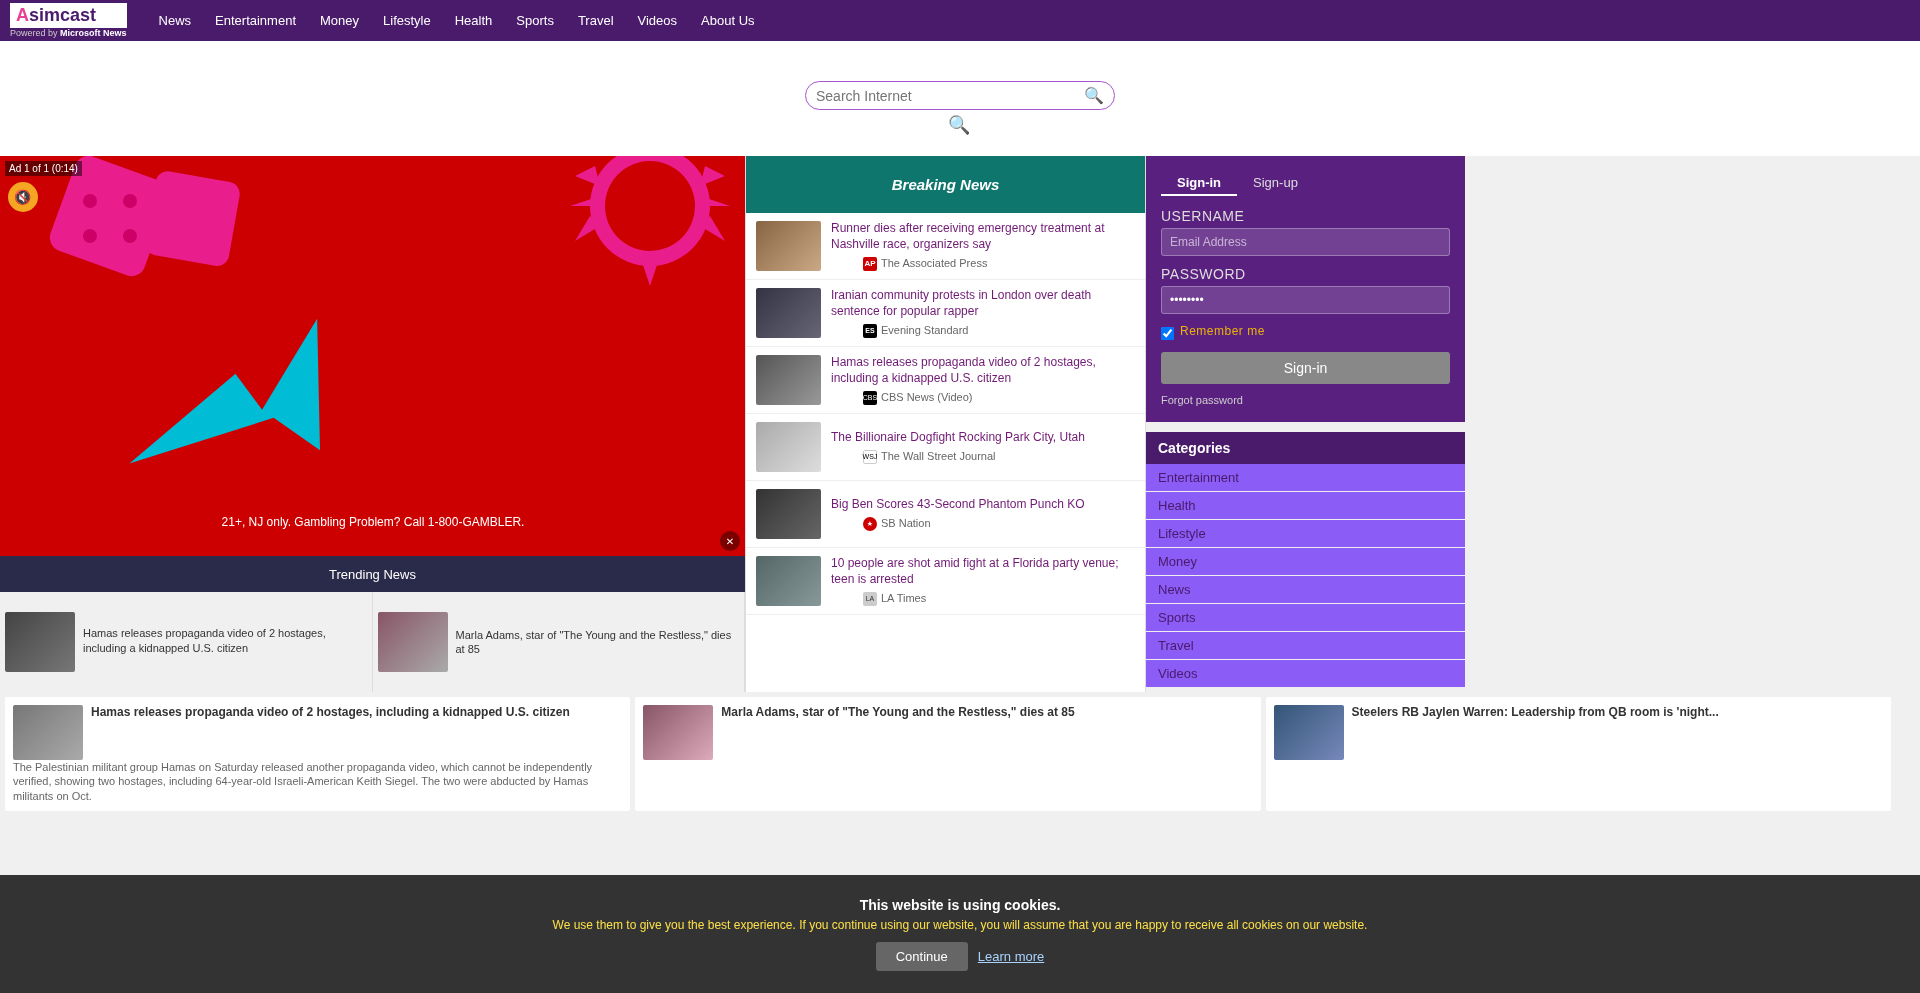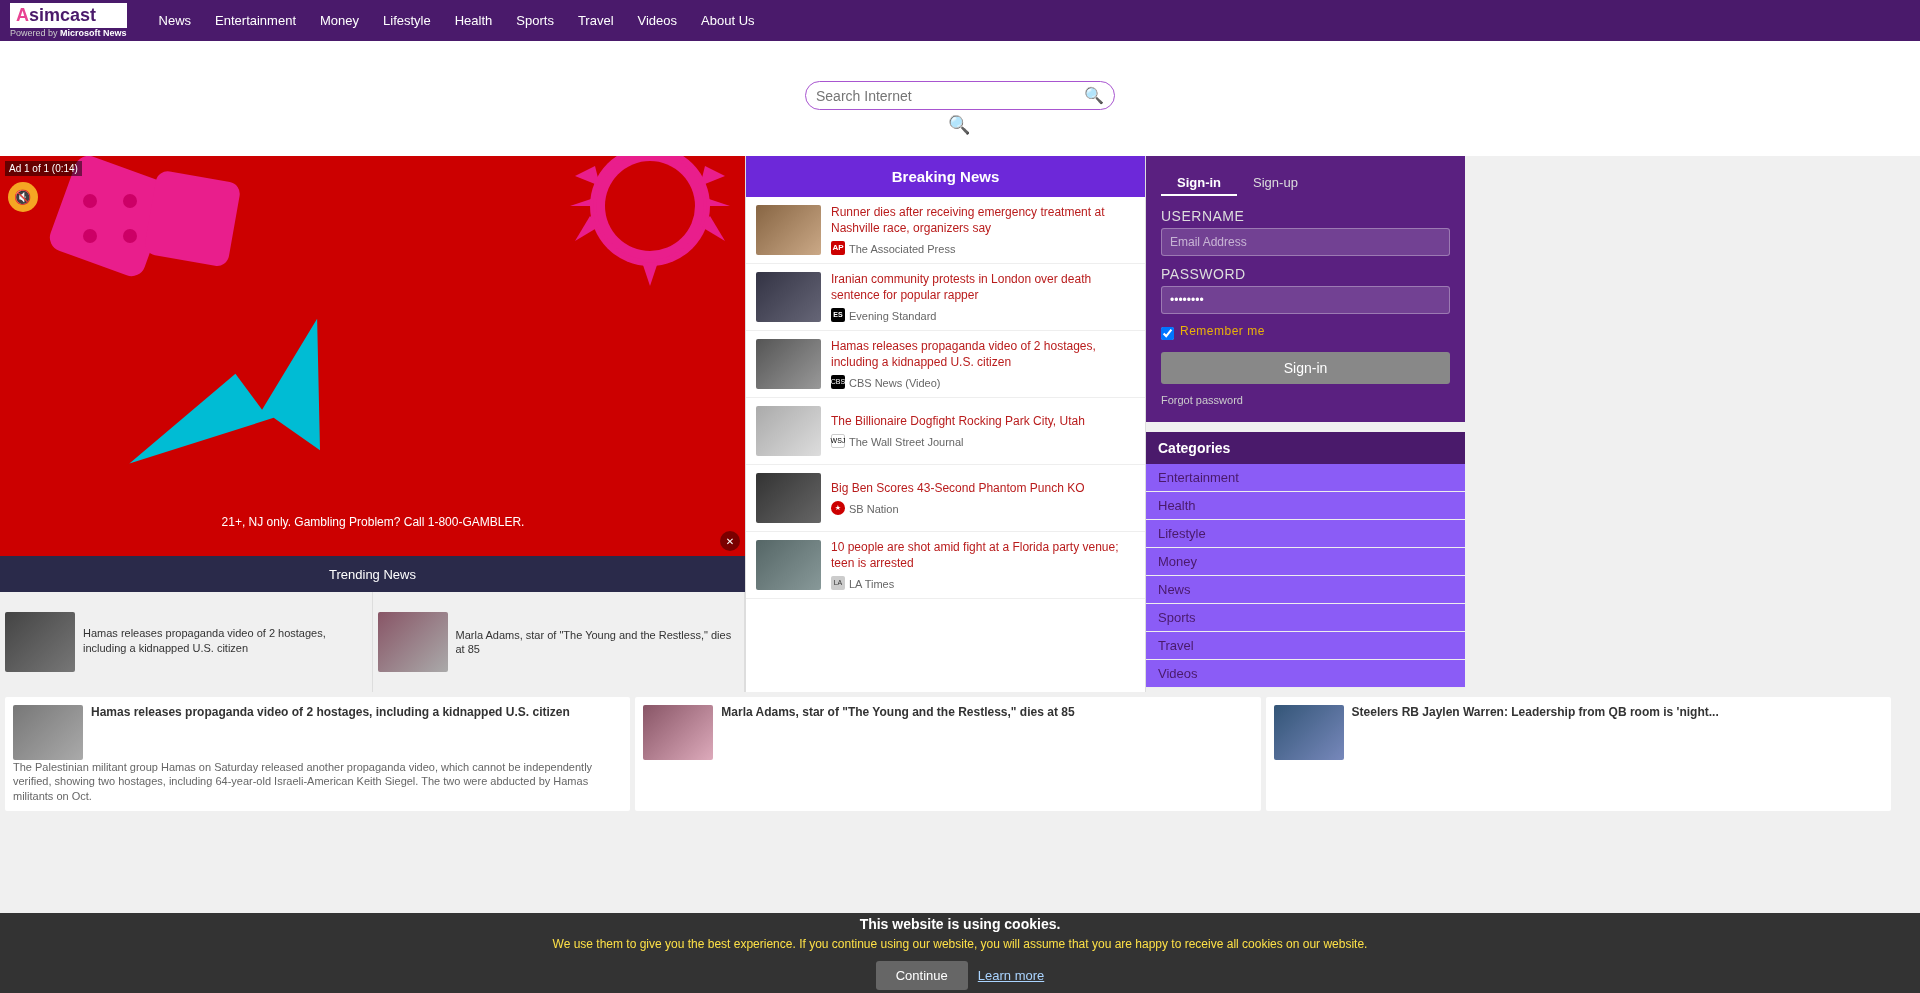--- a/index.html
+++ b/index.html
@@ -185,45 +185,46 @@
     .thumb-text { font-size: 11px; color: #333; line-height: 1.3; }
     .thumb-text p { font-size: 10px; color: #666; margin-top: 3px; }
 
     
     #breaking-news {
       flex: 0 0 400px;
       background: #fff;
       border-left: 1px solid #ddd;
     }
     #breaking-header {
-      background: #6d28d9;
-      color: #fff;
-      padding: 12px 10px;
+      background: #0f766e;
+      color: #fff;
+      padding: 20px 10px;
       font-size: 15px;
       font-weight: bold;
       text-align: center;
+      font-style: italic;
     }
     .news-item {
       display: flex;
       align-items: center;
       padding: 8px 10px;
       border-bottom: 1px solid #eee;
       cursor: pointer;
     }
     .news-thumb {
       width: 65px;
       height: 50px;
       background: #999;
       margin-right: 10px;
       flex-shrink: 0;
       border-radius: 2px;
     }
     .news-content { flex: 1; }
-    .news-title { font-size: 12px; color: #b91c1c; line-height: 1.3; margin-bottom: 4px; }
-    .news-source { display: flex; align-items: flex-end; font-size: 11px; color: #666; }
+    .news-title { font-size: 12px; color: #701a75; line-height: 1.3; margin-bottom: 4px; }
+    .news-source { display: flex; align-items: flex-start; font-size: 11px; color: #666; margin-left: 32px; }
     .source-logo {
       width: 14px;
       height: 14px;
       background: #888;
       border-radius: 2px;
       margin-right: 4px;
       flex-shrink: 0;
     }
 
     
@@ -311,21 +312,21 @@
       font-size: 13px;
     }
 
     
     #cookie-banner {
       position: fixed;
       bottom: 0;
       left: 0; right: 0;
       background: #333;
       color: #fff;
-      padding: 3px 20px;
+      padding: 22px 20px;
       display: flex;
       flex-direction: column;
       align-items: center;
       z-index: 100;
     }
     #cookie-title { font-size: 14px; font-weight: bold; margin-bottom: 5px; }
     #cookie-desc { font-size: 12px; color: #fde047; margin-bottom: 10px; text-align: center; }
     #cookie-buttons { display: flex; gap: 10px; }
     #continue-btn {
       background: #666;

